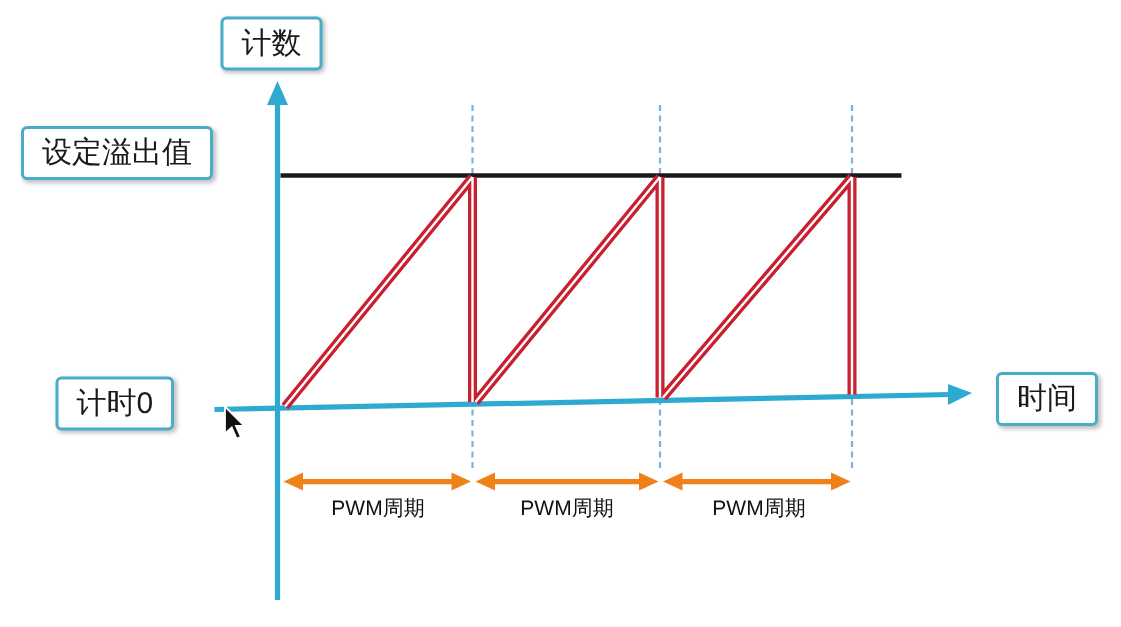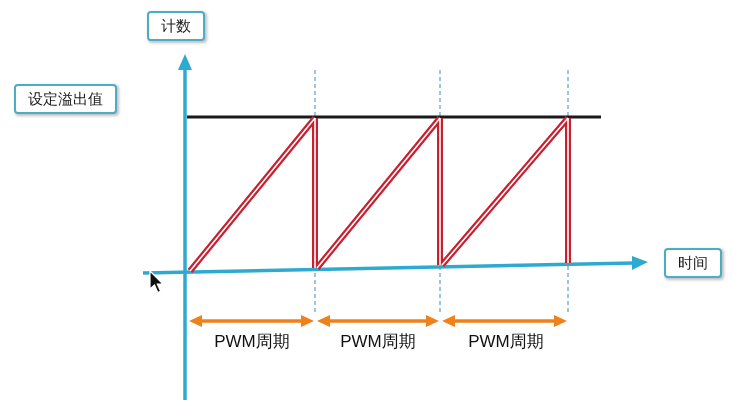--- a/index.html
+++ b/index.html
@@ -11,28 +11,28 @@
     overflow:hidden;
   }
   .stage svg{position:absolute;left:0;top:0;}
   .label-box{
     position:absolute;
     background:#ffffff;
     border:2px solid #4BACC6;
     border-radius:4px;
     box-shadow:1.5px 1.5px 3px rgba(0,0,0,0.25);
     padding:3px 12px;
-    font-size:15px;
+    font-size:20px;
     color:#1a1a1a;
     white-space:nowrap;
     line-height:1.3;
   }
   .period-label{
     position:absolute;
-    font-size:17px;
+    font-size:14px;
     color:#111111;
     white-space:nowrap;
     transform:translateX(-50%);
   }
 </style>
 </head>
 <body>
 
 <div class="stage">
 
@@ -69,20 +69,21 @@
       <polygon points="567,321 554,315 554,327" fill="#F08019"></polygon>
     </g>
 
     <polygon points="150,271 150,289 154.5,285 157.8,292.5 160.6,291.2 157.3,284 163,284" fill="#111111" stroke="#ffffff" stroke-width="1.2"></polygon>
   </svg>
 
   <div class="label-box" style="left:147px;top:11px;">计数</div>
 
   <div class="label-box" style="left:14px;top:84px;">设定溢出值</div>
 
+  <div class="label-box" style="left:37px;top:251px;">计时0</div>
 
   <div class="label-box" style="left:664px;top:248px;text-align:center;">时间</div>
 
   <div class="period-label" style="left:252px;top:330px;">PWM周期</div>
   <div class="period-label" style="left:378px;top:330px;">PWM周期</div>
   <div class="period-label" style="left:506px;top:330px;">PWM周期</div>
 
 </div>
 
 </body></html>

